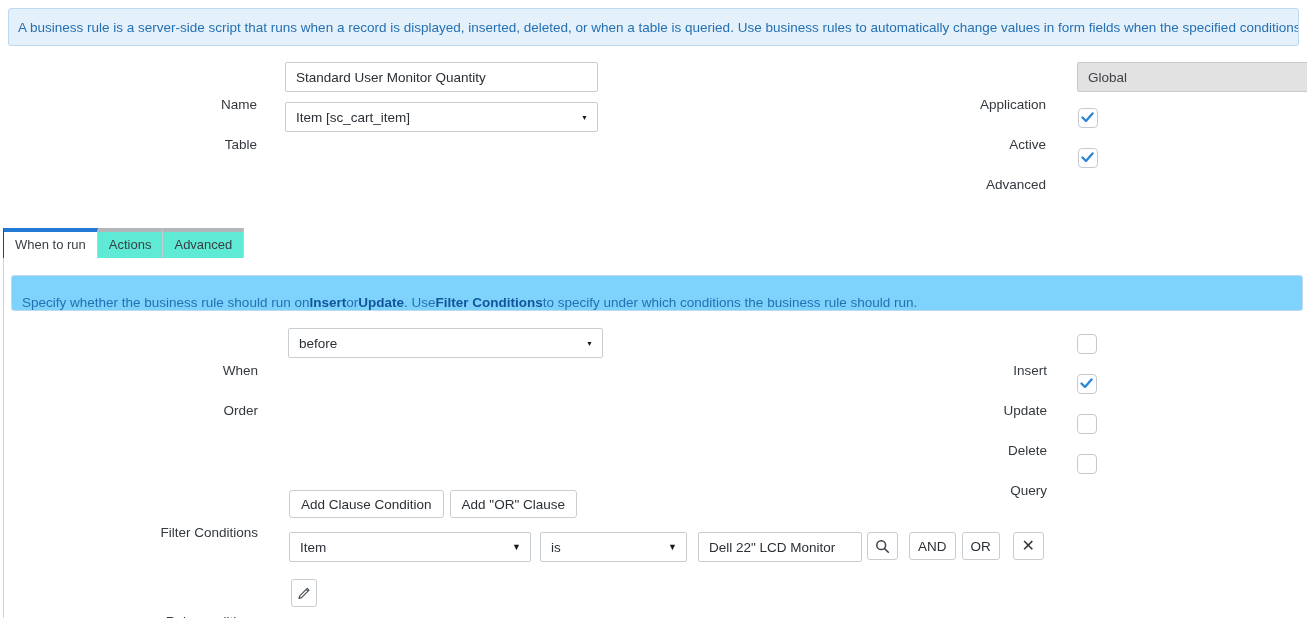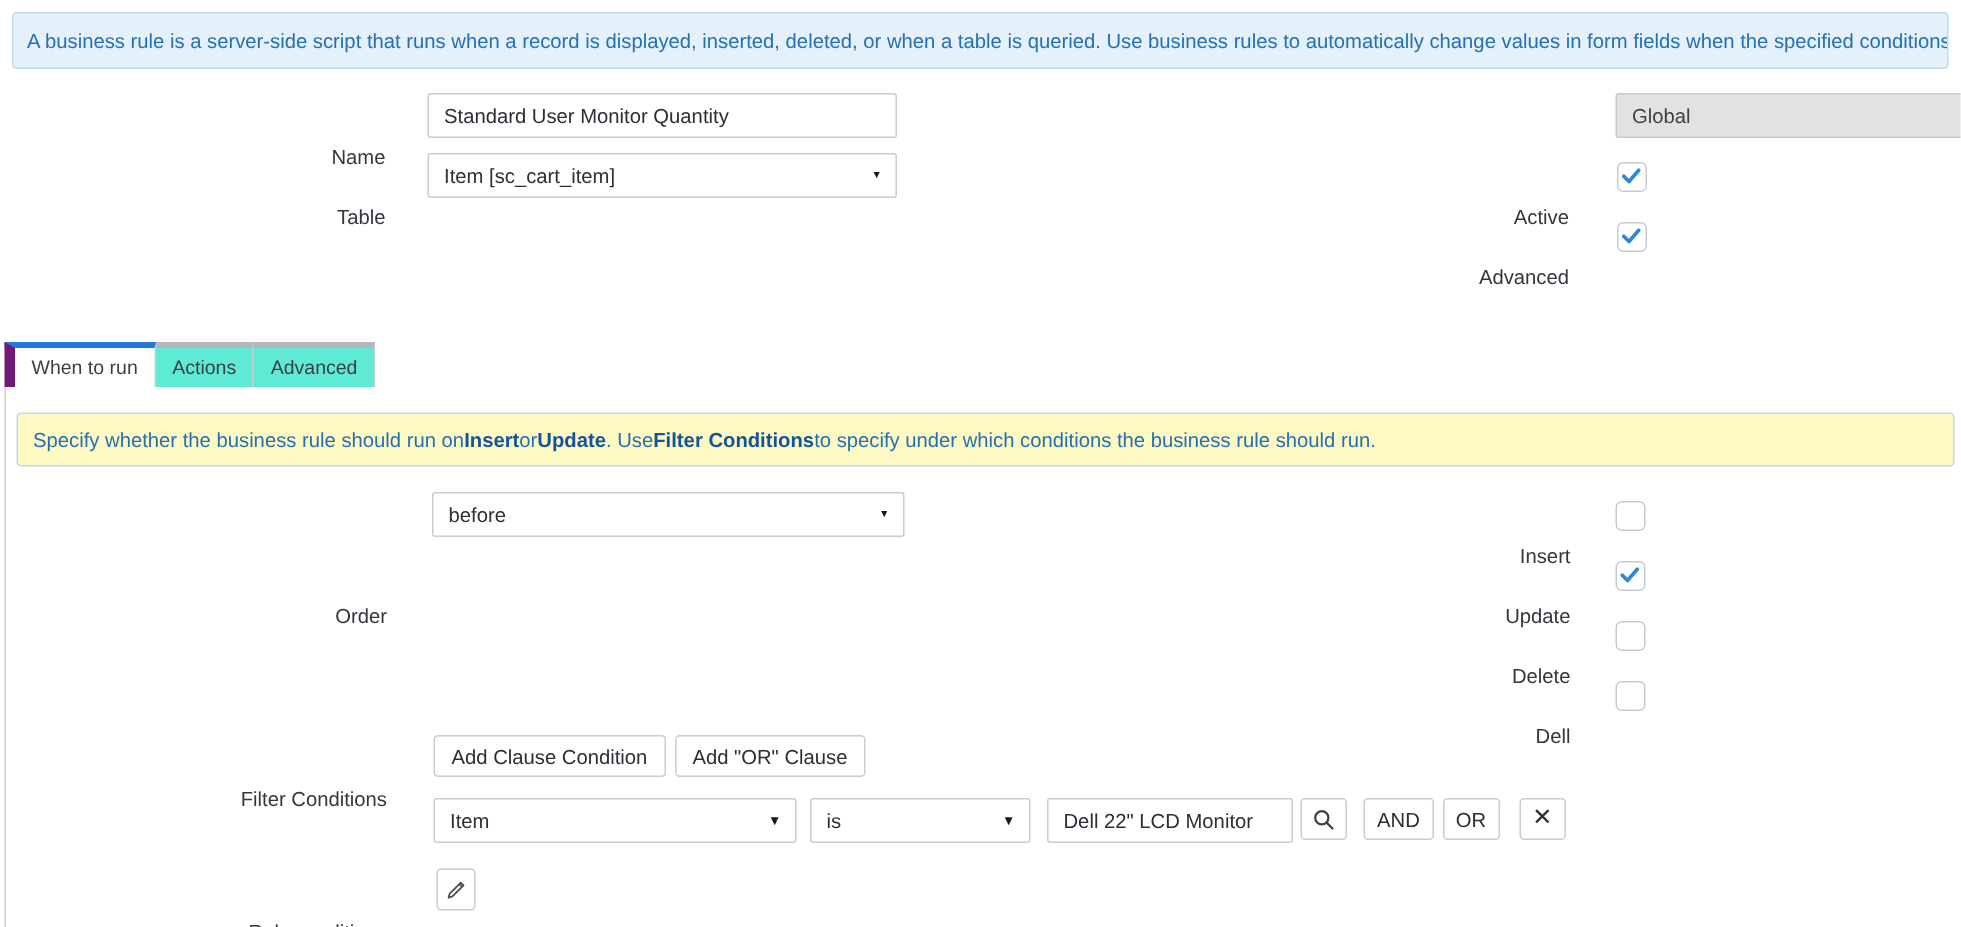--- a/index.html
+++ b/index.html
@@ -58,34 +58,34 @@
   .cb svg { display: none; position: absolute; left: 2px; top: 3px; }
   .cb.on svg { display: block; }
 
   
   .tabs { position: absolute; left: 3px; top: 228px; display: flex; align-items: flex-end; }
   .tab {
     height: 26px; line-height: 26px; padding: 0 11px; font-size: 13px;
     color: #3a3f45; cursor: pointer; background: #5eead4;
     border-top: 4px solid #b4b7ba; border-right: 1px solid #c9ccce;
   }
-  .tab.first { border-left: 7px solid #701a75; }
+  .tab.first { border-left: 1px solid #701a75; }
   .tab.active {
     background: #ffffff; border-top: 4px solid #2379d6;
   }
 
   
   .panel {
     position: absolute; left: 3px; top: 258px; width: 1304px; height: 360px;
     border-left: 1px solid #cfd2d4;
   }
   .info2 {
     position: absolute; left: 7px; top: 17px; width: 1270px; height: 34px;
-    background: #fef9c3; border: 1px solid #bcd9f0; border-radius: 3px;
-    display: flex; align-items: center; padding: 0 10px;
+    background: #7dd3fc; border: 1px solid #bcd9f0; border-radius: 3px;
+    display: flex; align-items: flex-end; padding: 0 10px;
     color: #2570b3; white-space: nowrap; overflow: hidden;
   }
   .info2 .b { font-weight: bold; color: #14549c; }
 
   
   .btn {
     height: 28px; background: #fff; border: 1px solid #c8cdd2; border-radius: 3px;
     font-family: "Liberation Sans", "DejaVu Sans", sans-serif;
     font-size: 13.5px; color: #2b3036; padding: 0 11px; cursor: pointer;
     display: inline-flex; align-items: center; justify-content: center;
@@ -114,20 +114,21 @@
 
   <div class="lbl h30" style="left:100px; top:62px; width:157px;">Name</div>
   <input class="tbox" style="left: 285px; top: 62px; width: 291px;" value="Standard User Monitor Quantity">
 
   <div class="lbl h30" style="left:100px; top:102px; width:157px;">Table</div>
   <div class="sbox" style="left:285px; top:102px; width:277px;">
     <span>Item [sc_cart_item]</span>
     <span class="caret">▼</span>
   </div>
 
+  <div class="lbl h30" style="left:900px; top:62px; width:146px;">Application</div>
   <div class="tbox disabled" style="left:1077px; top:62px; width:222px;">
     <span>Global</span>
   </div>
 
   <div class="lbl h18" style="left:900px; top:108px; width:146px;">Active</div>
   <span class="cb on" style="left:1078px; top:108px;">
     <svg width="13" height="11" viewBox="0 0 13 11">
         <path d="M1.5 5.5 L5 9 L11.5 1.5" stroke="#2e86d8" stroke-width="2.4" fill="none" stroke-linecap="round" stroke-linejoin="round"></path>
       </svg>
   </span>
@@ -150,20 +151,21 @@
     <div class="info2">
       <span>Specify whether the business rule should run on </span>
         <span class="b">Insert</span>
         <span> or </span>
         <span class="b">Update</span>
         <span>. Use </span>
         <span class="b">Filter Conditions</span>
         <span> to specify under which conditions the business rule should run.</span>
     </div>
 
+    <div class="lbl h30" style="left:97px; top:70px; width:157px;">When</div>
     <div class="sbox" style="left:284px; top:70px; width:279px;">
       <span>before</span>
       <span class="caret">▼</span>
     </div>
 
     <div class="lbl h30" style="left:97px; top:110px; width:157px;">Order</div>
 
     <div class="lbl h18" style="left:897px; top:76px; width:146px;">Insert</div>
     <span class="cb" style="left:1073px; top:76px;">
       
@@ -174,21 +176,21 @@
       <svg width="13" height="11" viewBox="0 0 13 11">
           <path d="M1.5 5.5 L5 9 L11.5 1.5" stroke="#2e86d8" stroke-width="2.4" fill="none" stroke-linecap="round" stroke-linejoin="round"></path>
         </svg>
     </span>
 
     <div class="lbl h18" style="left:897px; top:156px; width:146px;">Delete</div>
     <span class="cb" style="left:1073px; top:156px;">
       
     </span>
 
-    <div class="lbl h18" style="left:897px; top:196px; width:146px;">Dell</div>
+    <div class="lbl h18" style="left:897px; top:196px; width:146px;">Query</div>
     <span class="cb" style="left:1073px; top:196px;">
       
     </span>
 
     <div class="lbl h30" style="left:7px; top:232px; width:247px;">Filter Conditions</div>
     <div class="btnrow" style="left:285px; top:232px;">
       <button class="btn">Add Clause Condition</button>
       <button class="btn">Add "OR" Clause</button>
     </div>
 

